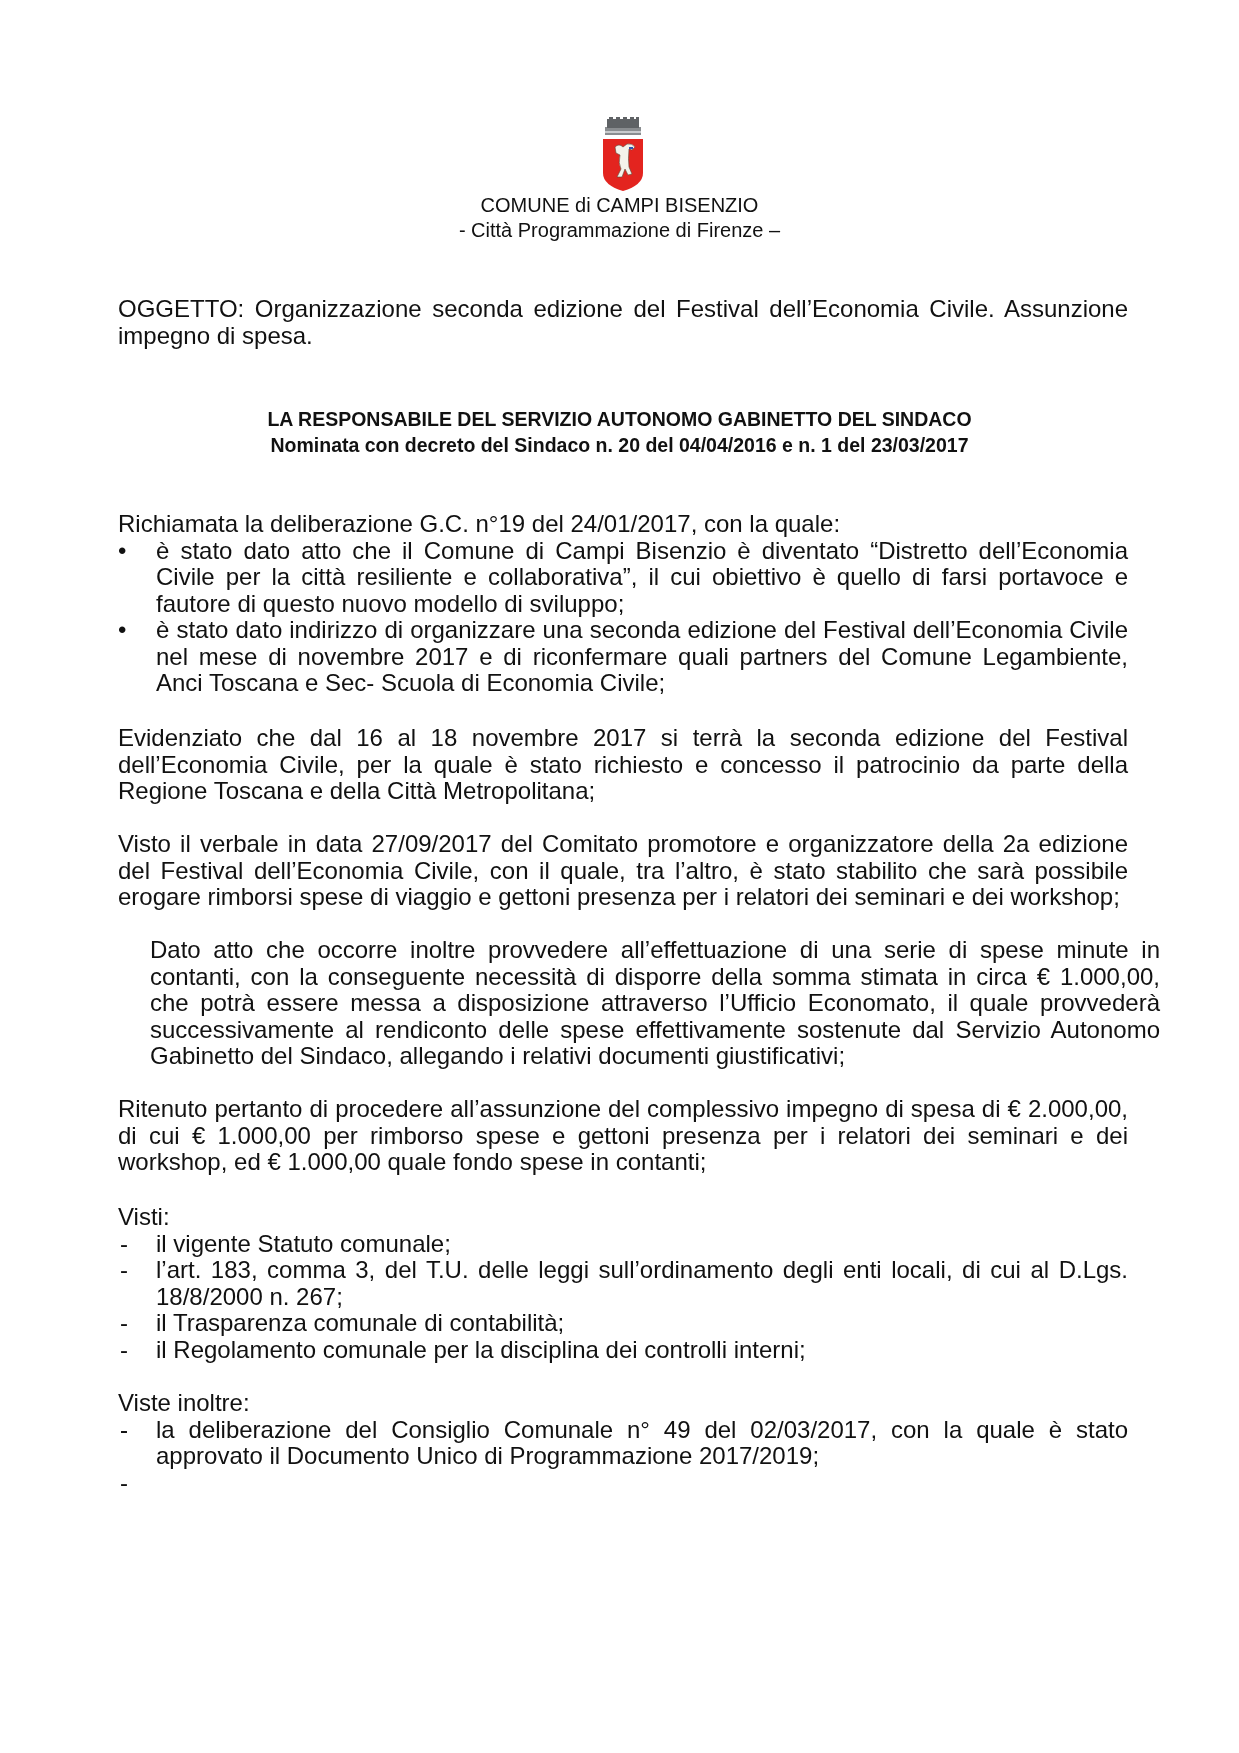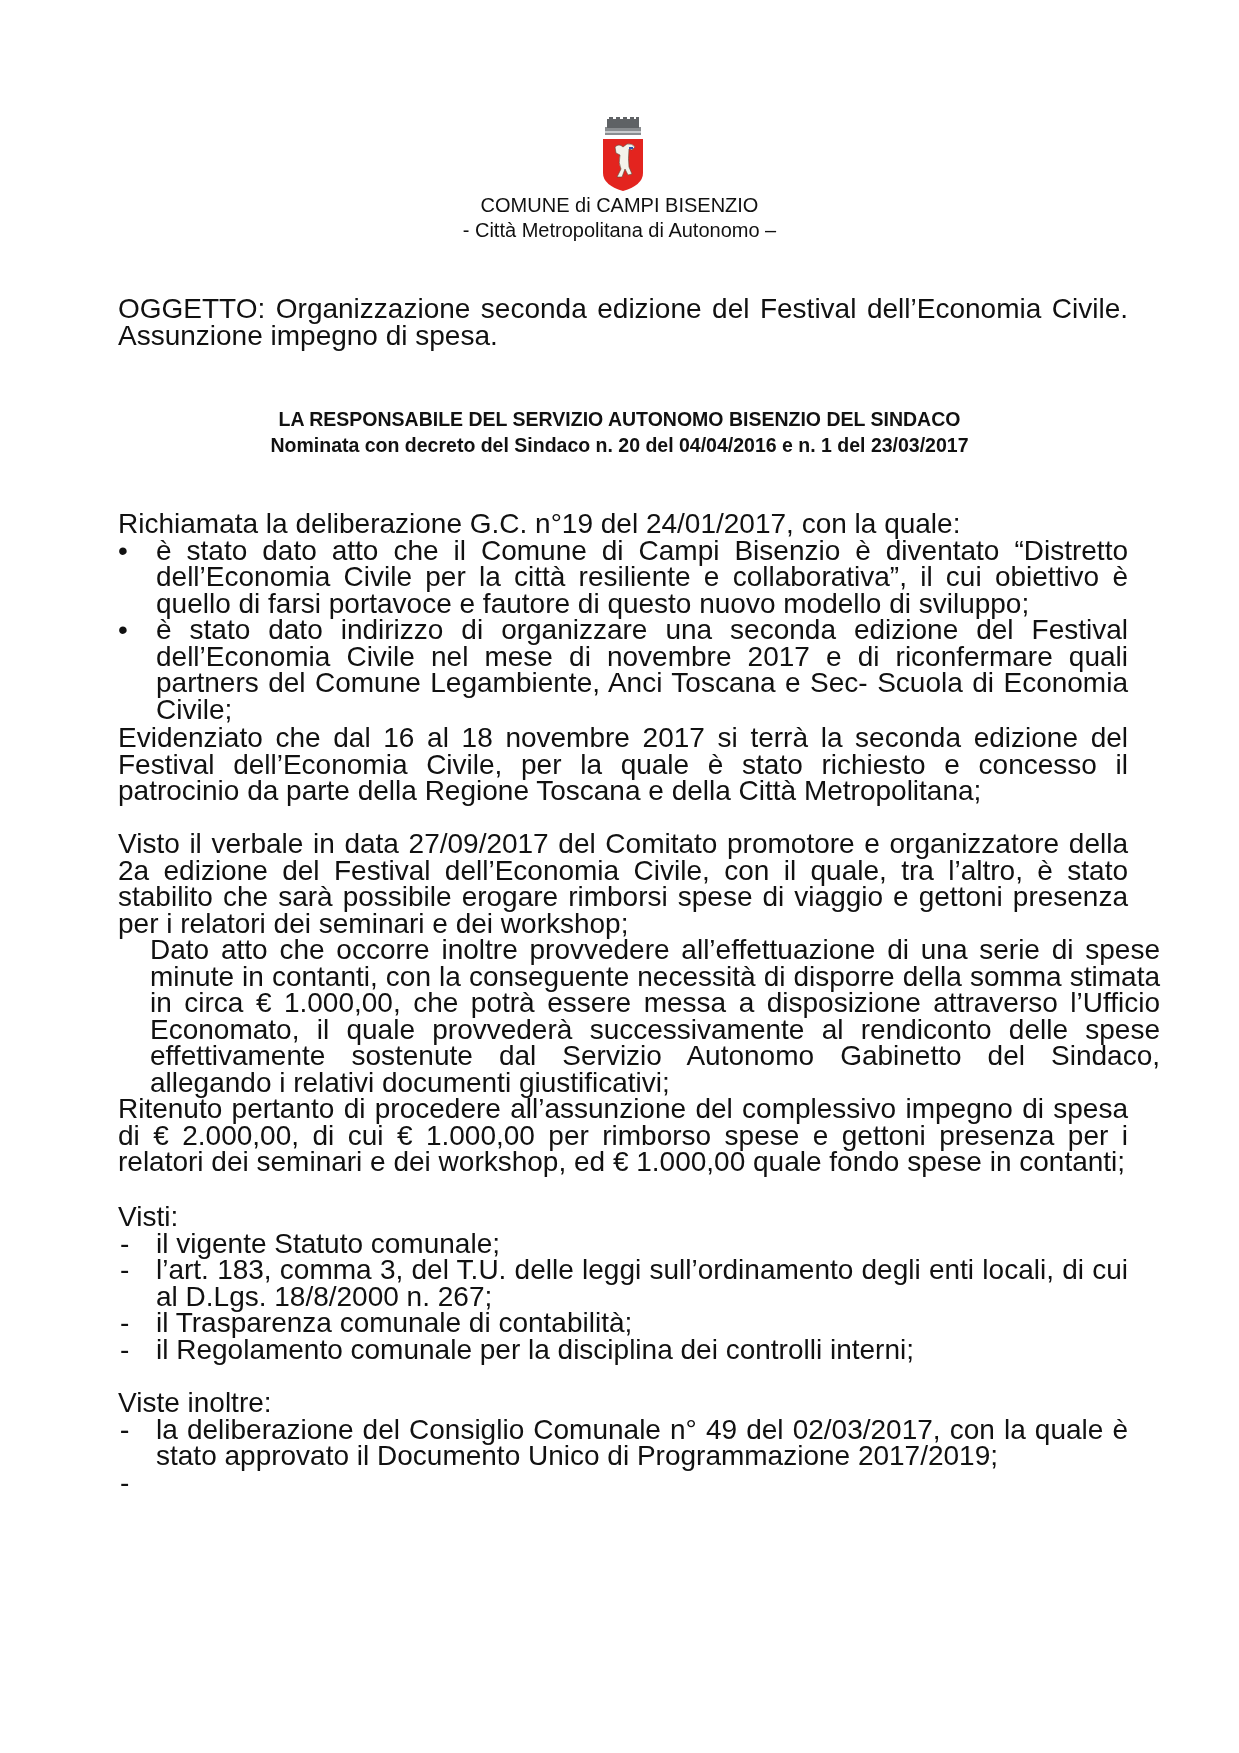--- a/index.html
+++ b/index.html
@@ -3,21 +3,21 @@
 <meta charset="utf-8">
 <style>
   html, body { margin: 0; padding: 0; background: #ffffff; }
   body {
     width: 1239px; height: 1753px; position: relative; overflow: hidden;
     font-family: "Liberation Sans", sans-serif; color: #111111;
   }
   .page { position: absolute; left: 0; top: 0; width: 1022px; height: 1753px; }
   .emblem { position: absolute; left: 601px; top: 117px; width: 44px; height: 74px; }
   .header-block { position: absolute; left: 0; width: 1239px; top: 193px; text-align: center; font-size: 20px; line-height: 25px; }
-  .text { position: absolute; left: 118px; width: 1010px; font-size: 28px; line-height: 26.5px; text-align: justify; }
+  .text { position: absolute; left: 118px; width: 1010px; font-size: 24px; line-height: 26.5px; text-align: justify; }
   .text p { margin: 0; }
   .title-block { position: absolute; left: 0; width: 1239px; top: 406px; text-align: center; font-size: 19.5px; line-height: 26px; font-weight: bold; }
   .b { font-weight: normal; }
   .list { margin: 0; padding: 0; list-style: none; }
   .list li { position: relative; padding-left: 38px; }
   .list li .marker { position: absolute; left: 0; top: 0; }
   .dash-list li .marker { left: 2px; }
 </style>
 </head>
 <body>
@@ -35,29 +35,29 @@
       <rect x="35" y="0" width="3" height="4" fill="#5f6265"></rect>
       <rect x="4" y="14" width="36" height="2" fill="#c9cbcd"></rect>
     </g>
     <path d="M2 22 H42 V56 Q42 68 22 74 Q2 68 2 56 Z" fill="#e3241f"></path>
     <path d="M14 30 Q18 26 22 30 L26 27 Q31 26 34 30 L31 33 L28 32 Q27 42 28 50 L31 57 L27 58 L24 52 L21 60 L16 60 L20 52 Q17 46 19 38 L15 36 Z" fill="#f4f1ea" stroke="#5b4a3a" stroke-width="0.6"></path>
     <rect x="28" y="30" width="4" height="2" fill="#2f4fb0"></rect>
   </svg>
 
   <div class="header-block">
     <div>COMUNE di CAMPI BISENZIO</div>
-    <div>- Città Metropolitana di Autonomo –</div>
+    <div>- Città Programmazione di Firenze –</div>
   </div>
 
   <div class="text" style="top:296px;">
     <p>OGGETTO: Organizzazione seconda edizione del Festival dell’Economia Civile. Assunzione impegno di spesa.</p>
   </div>
 
   <div class="title-block">
-    <div>LA RESPONSABILE DEL SERVIZIO AUTONOMO BISENZIO DEL SINDACO</div>
+    <div>LA RESPONSABILE DEL SERVIZIO AUTONOMO GABINETTO DEL SINDACO</div>
     <div>Nominata con decreto del Sindaco n. 20 del 04/04/2016 e n. 1 del 23/03/2017</div>
   </div>
 
   <div class="text" style="top:511px;">
     <p><span class="b">Richiamata</span><span> la deliberazione G.C. n°19 del 24/01/2017, con la quale:</span></p>
     <ul class="list">
       <li><span class="marker">•</span><span>è stato dato atto che il Comune di Campi Bisenzio è diventato “Distretto dell’Economia Civile per la città resiliente e collaborativa”, il cui obiettivo è quello di farsi portavoce e fautore di questo nuovo modello di sviluppo;</span></li>
       <li><span class="marker">•</span><span>è stato dato indirizzo di organizzare una seconda edizione del Festival dell’Economia Civile nel mese di novembre 2017 e di riconfermare quali partners del Comune Legambiente, Anci Toscana e Sec- Scuola di Economia Civile;</span></li>
     </ul>
   </div>

